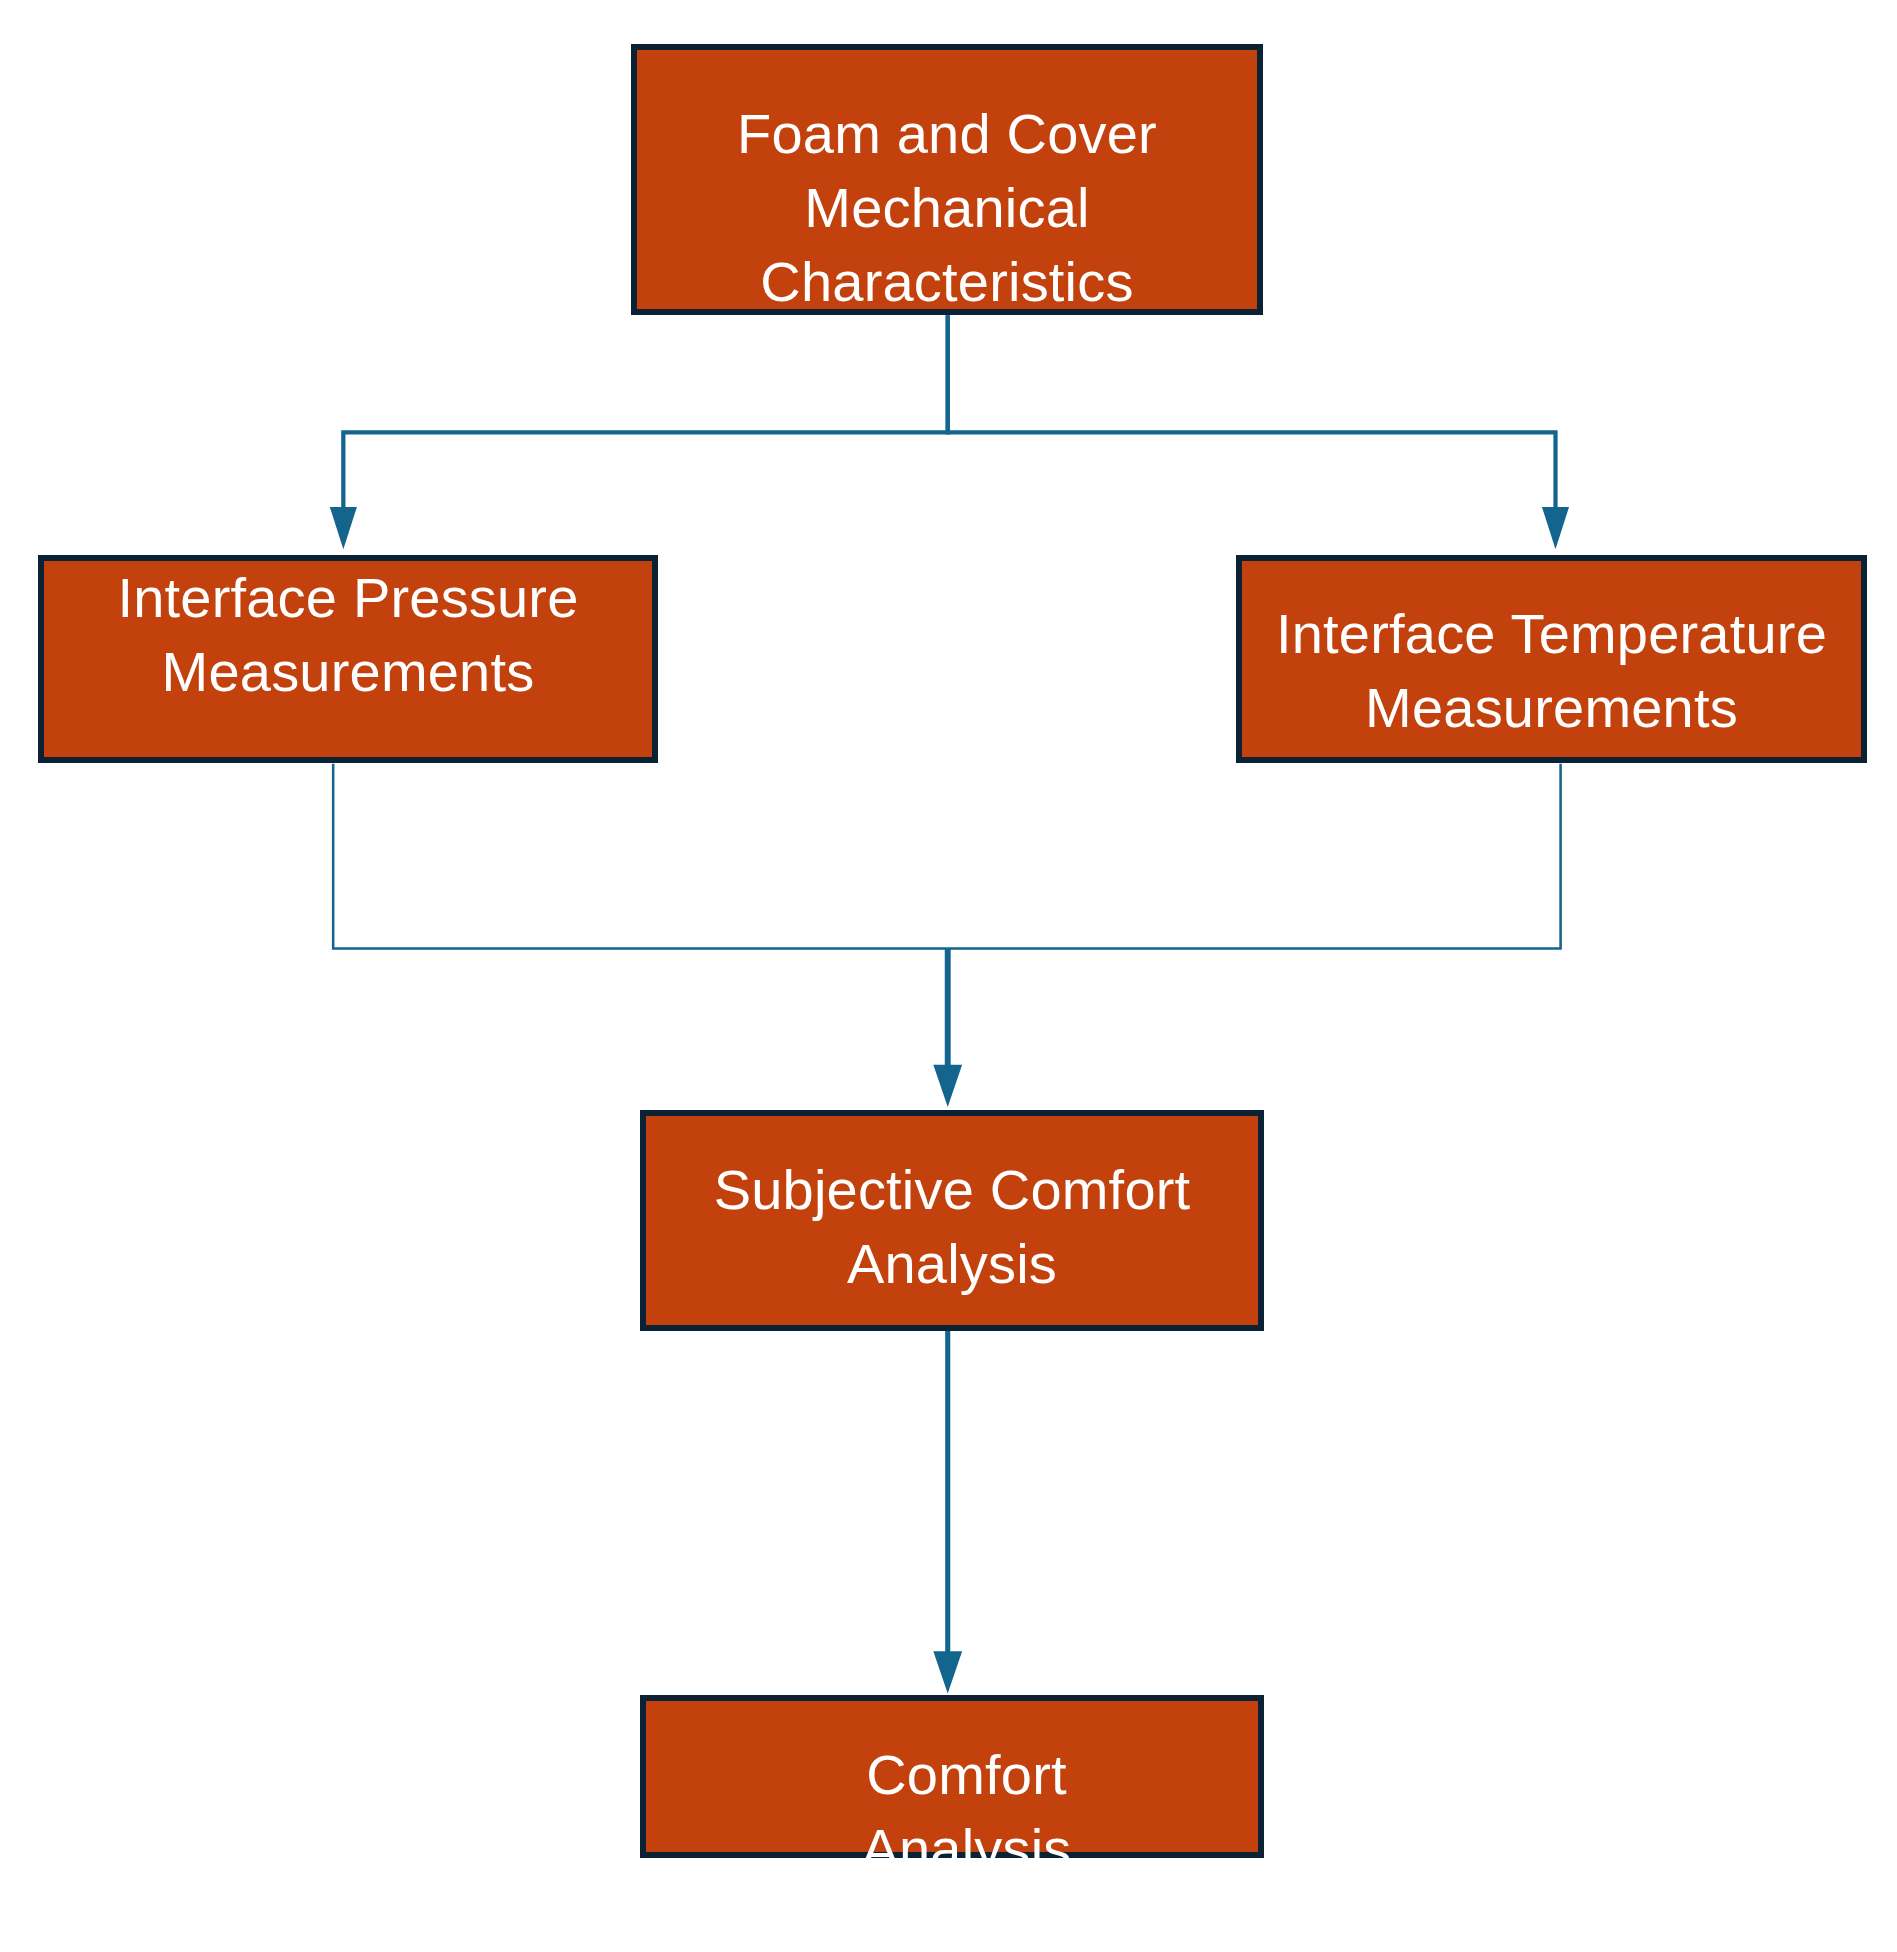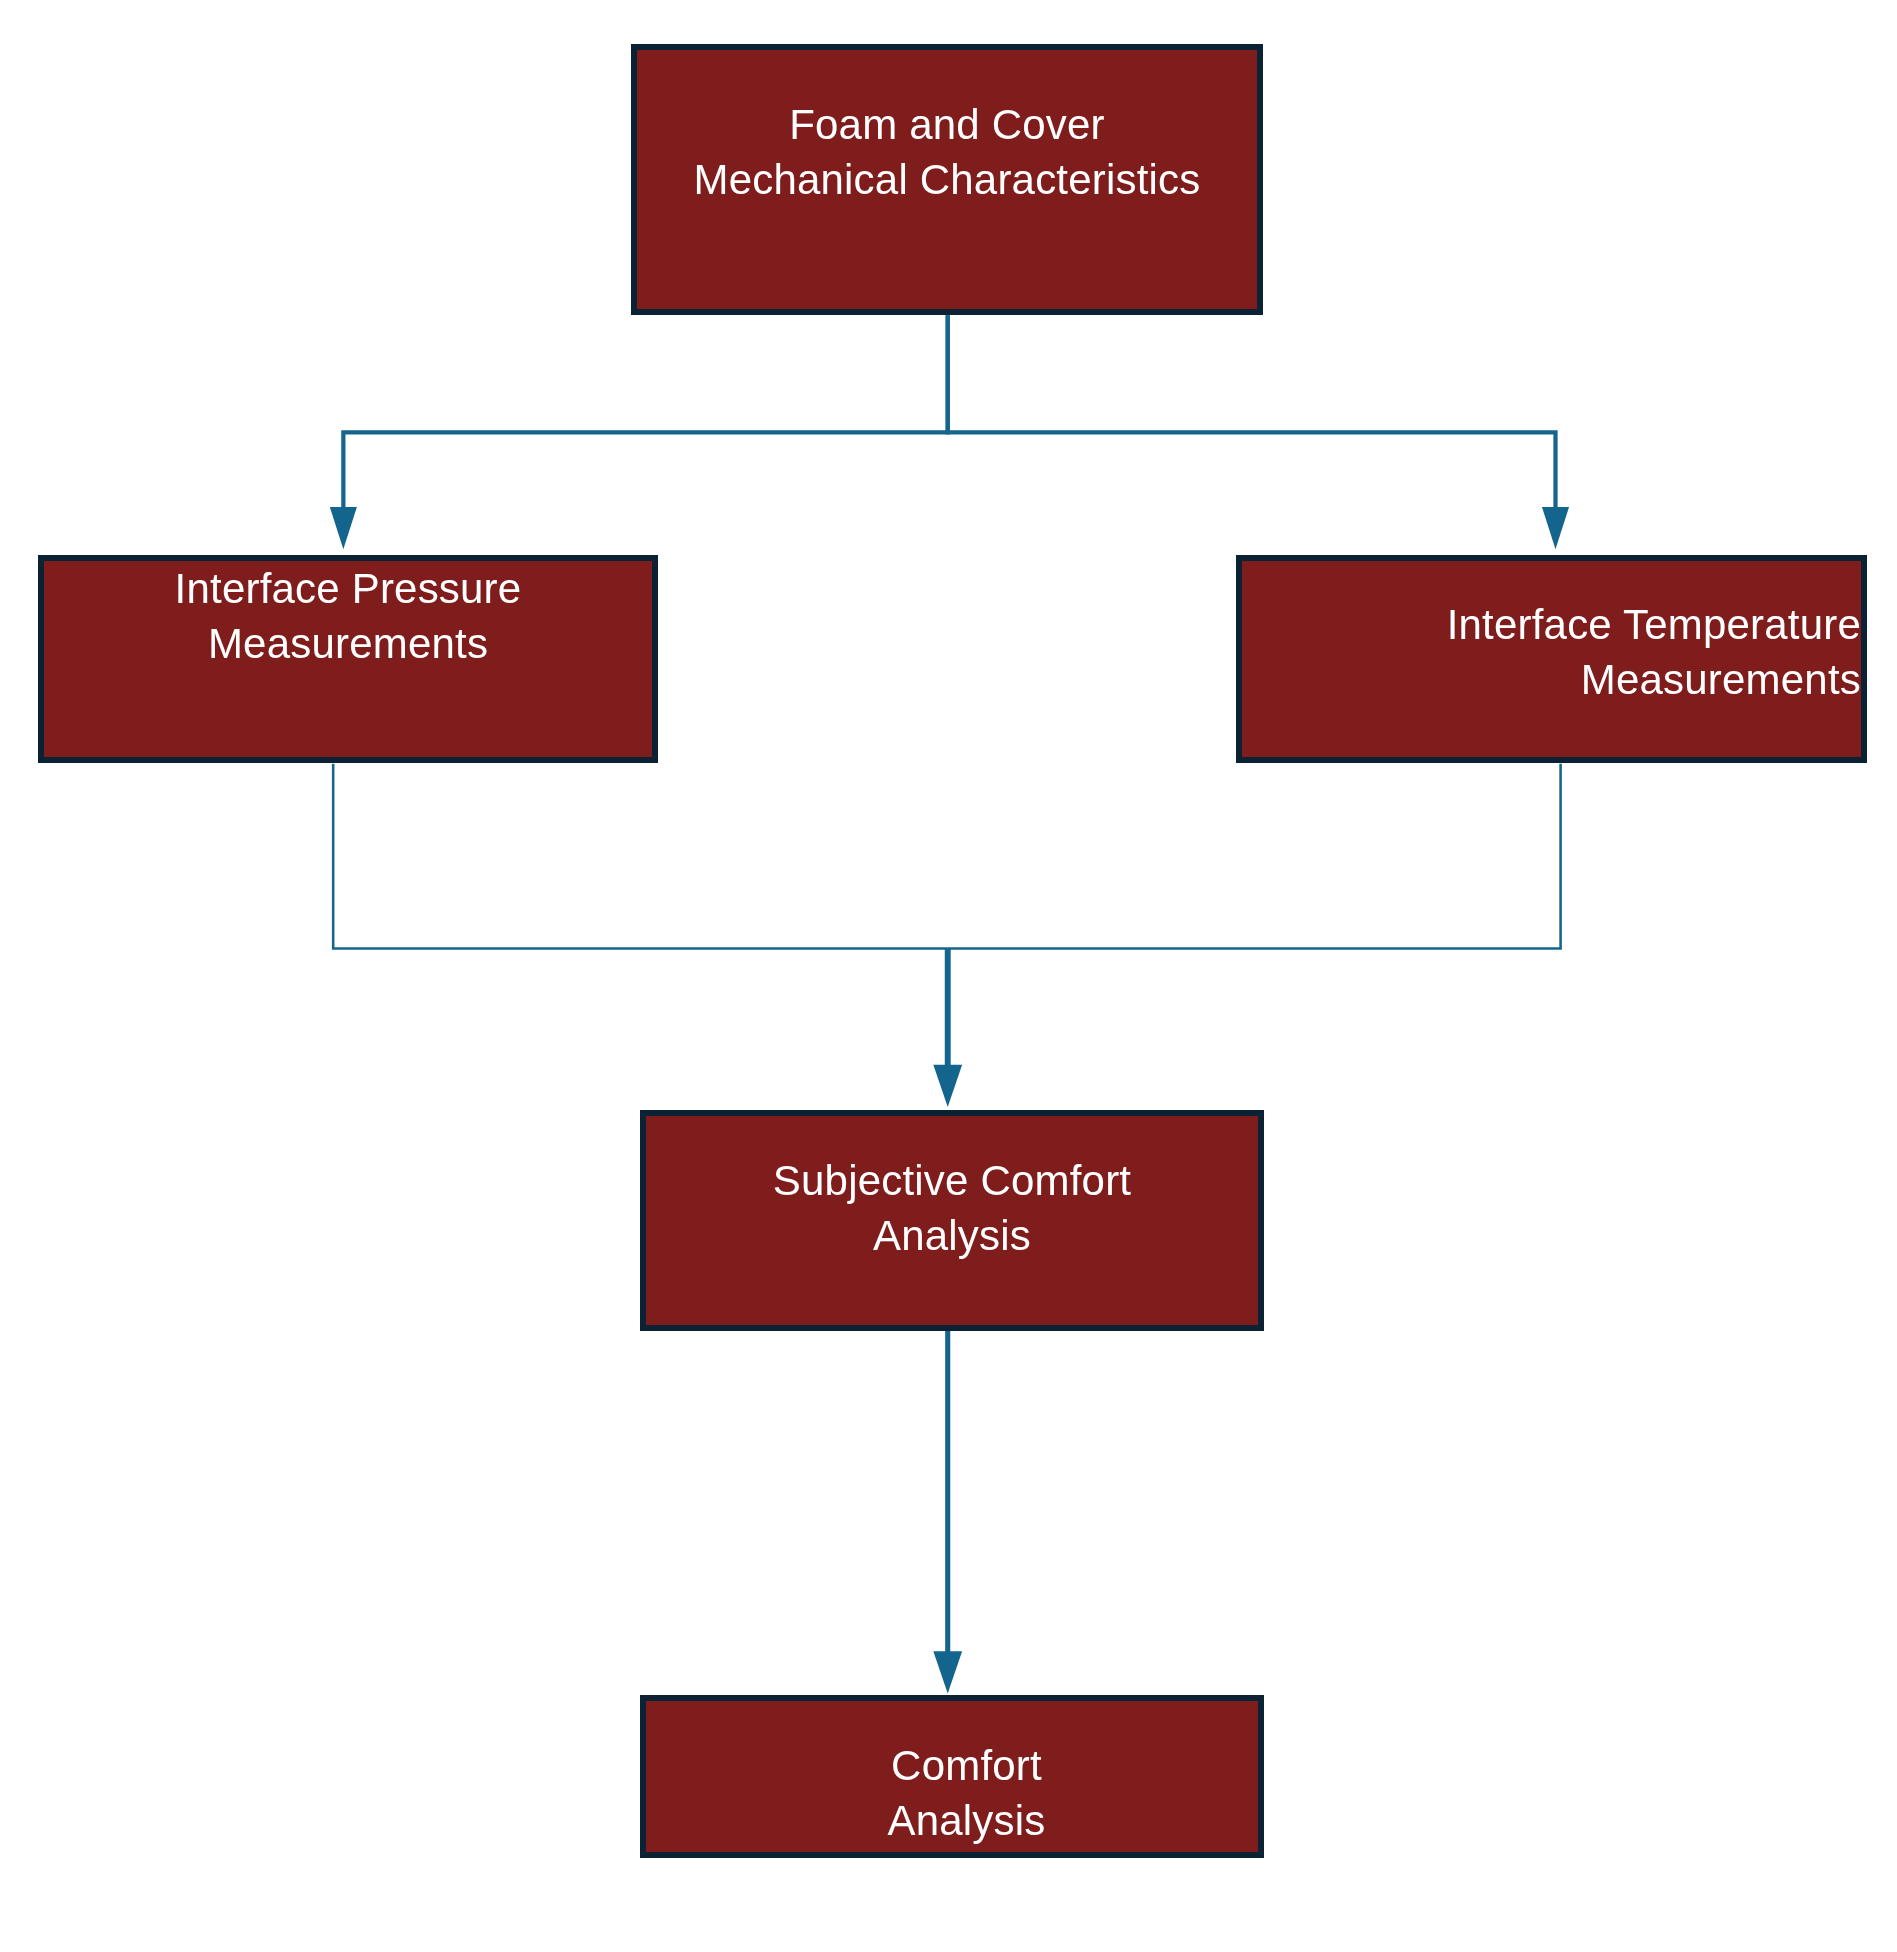--- a/index.html
+++ b/index.html
@@ -16,29 +16,29 @@
   }
   #canvas {
     position: absolute;
     left: 0; top: 0;
     width: 1898px;
     height: 1953px;
   }
   .node {
     position: absolute;
     box-sizing: border-box;
-    background: #7f1d1d;
+    background: #c2410c;
     border: 6px solid #0A2233;
     color: #ffffff;
     text-align: center;
     display: flex;
     flex-direction: column;
     align-items: center;
     justify-content: flex-start;
-    font-size: 42px;
+    font-size: 56px;
     line-height: 1.32;
     letter-spacing: 0.2px;
     -webkit-font-smoothing: antialiased;
   }
   .node .label {
     display: block;
     white-space: pre-line;
     width: 100%;
   }
 
@@ -46,21 +46,20 @@
   #node-foam-cover {
     left: 631px; top: 44px; width: 632px; height: 271px;
     padding-top: 47px;
   }
   #node-interface-pressure {
     left: 38px; top: 555px; width: 620px; height: 208px;
   }
   #node-interface-temperature {
     left: 1236px; top: 555px; width: 631px; height: 208px;
     padding-top: 36px;
-    text-align: right;
   }
   #node-subjective-comfort {
     left: 640px; top: 1110px; width: 624px; height: 221px;
     padding-top: 37px;
   }
   #node-comfort-analysis {
     left: 640px; top: 1695px; width: 624px; height: 163px;
     padding-top: 37px;
     padding-left: 29px;
   }

